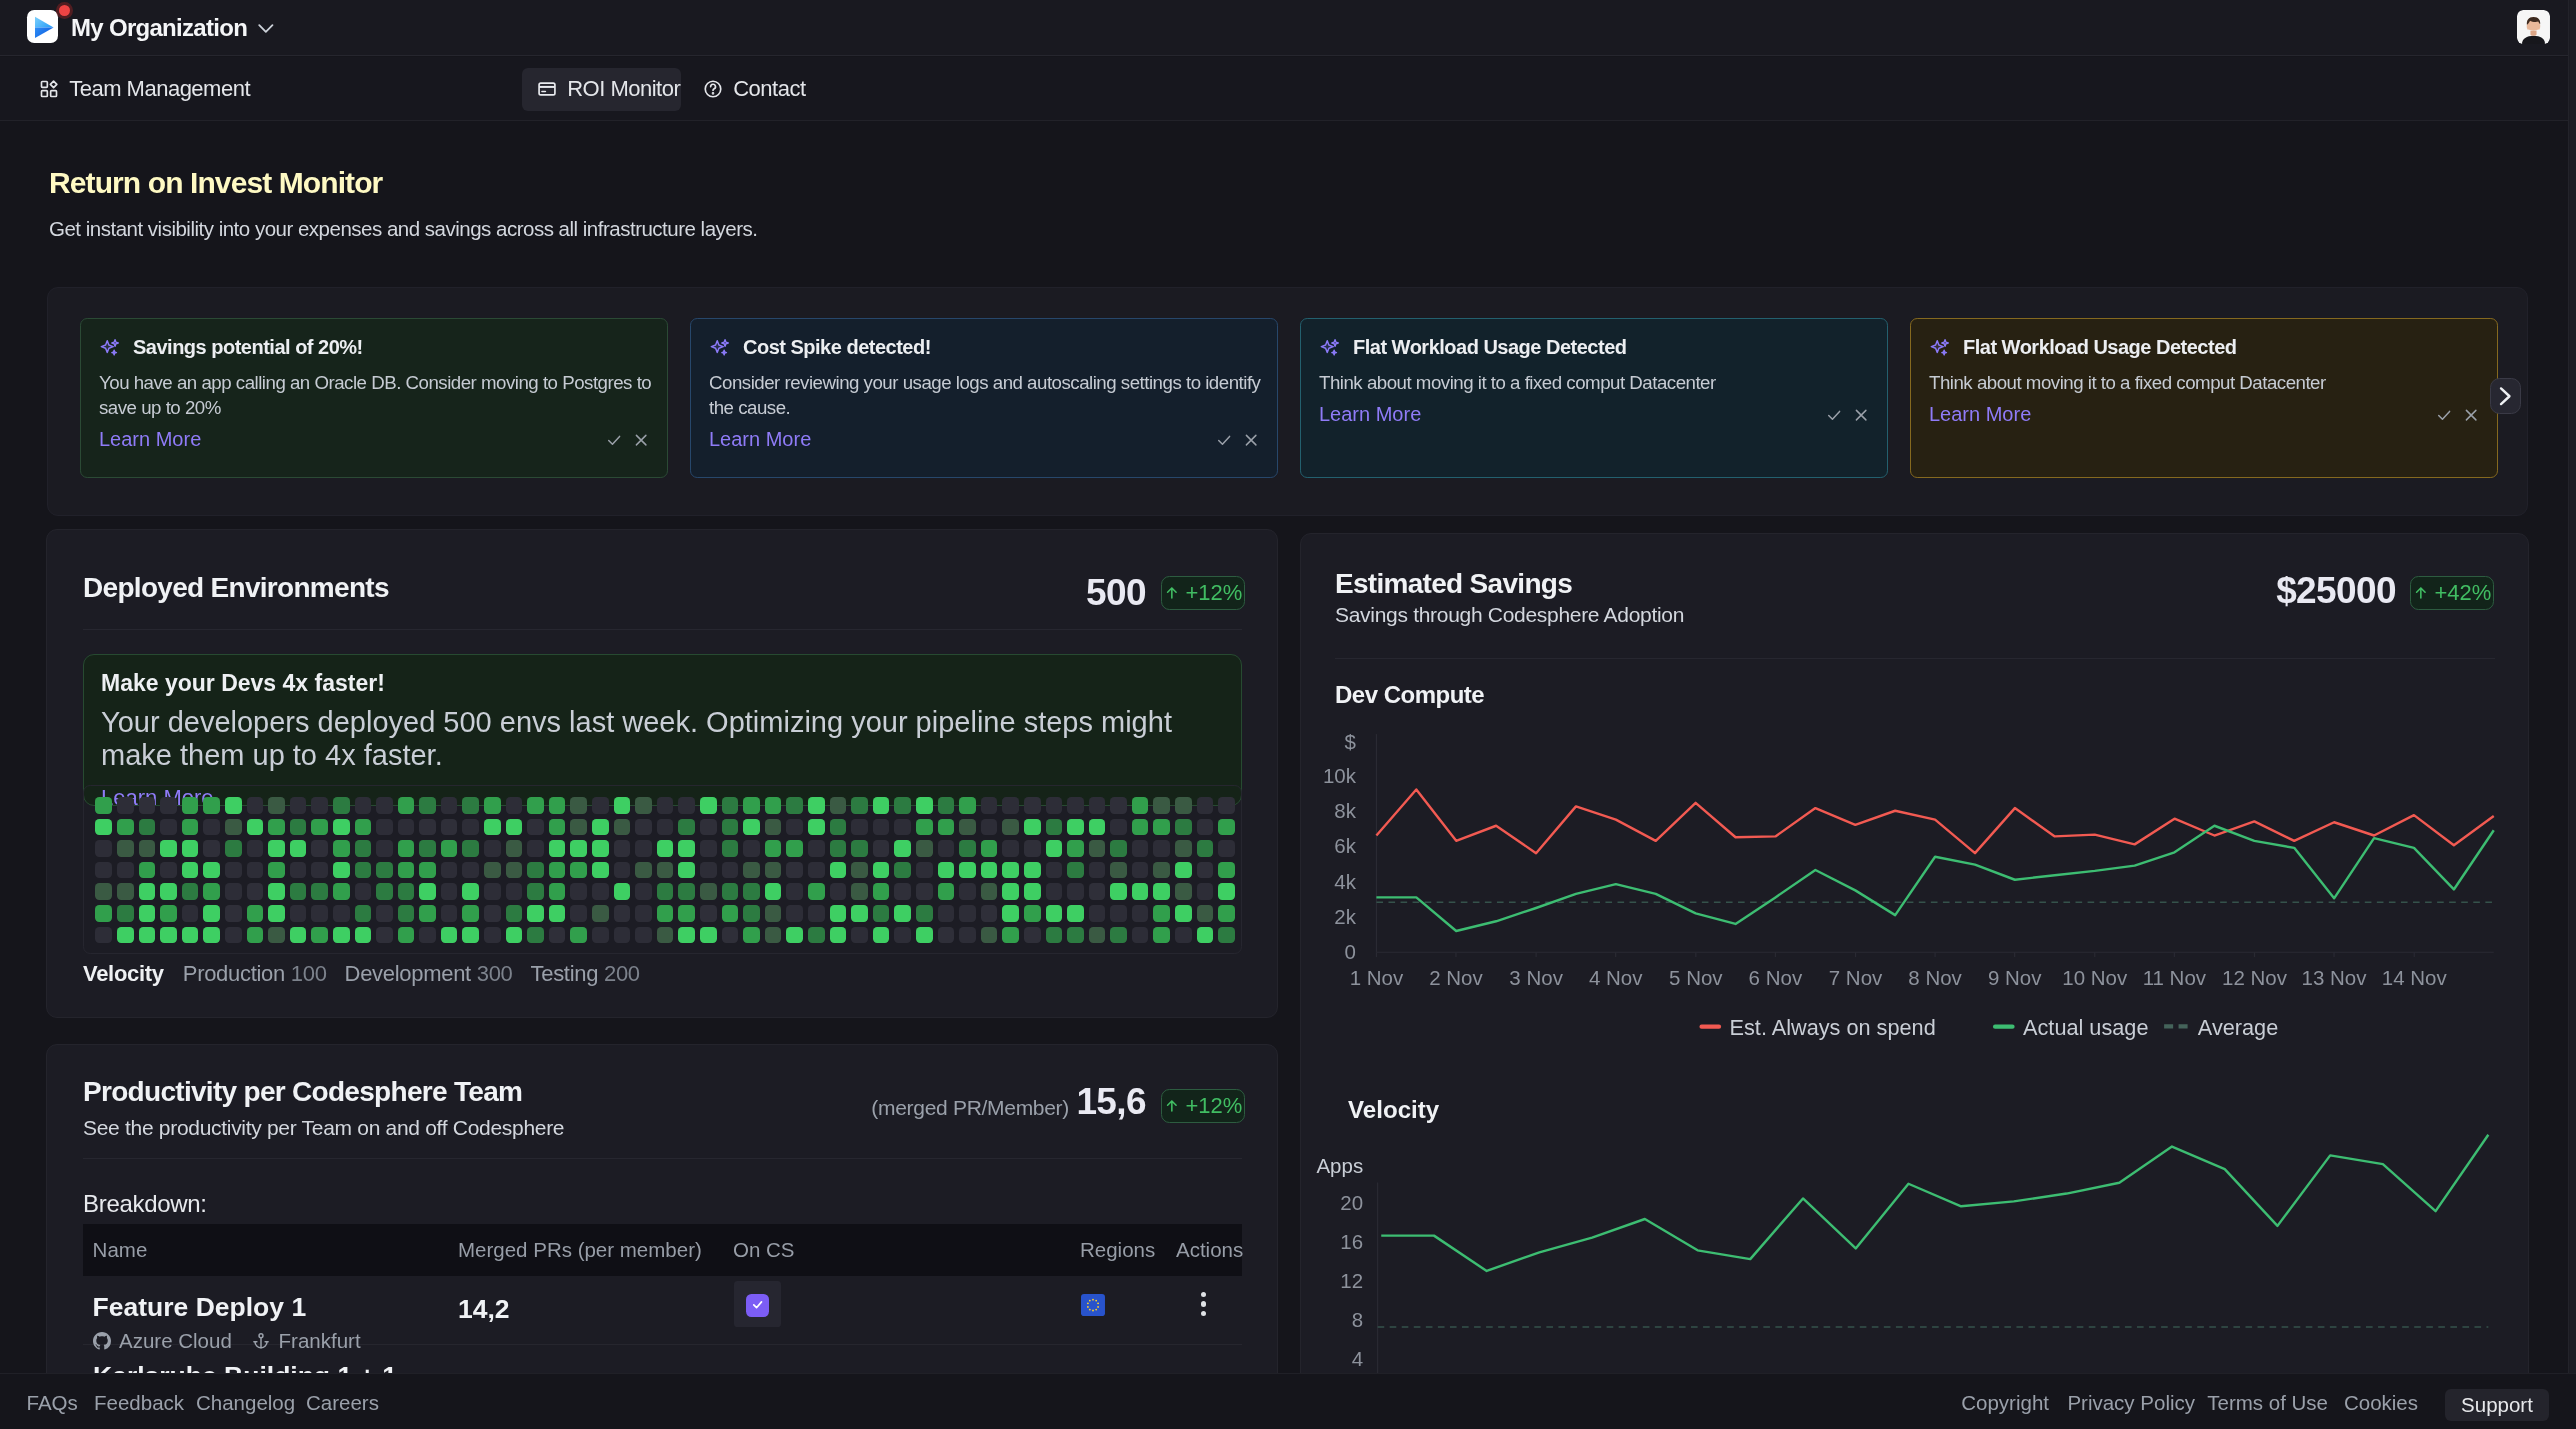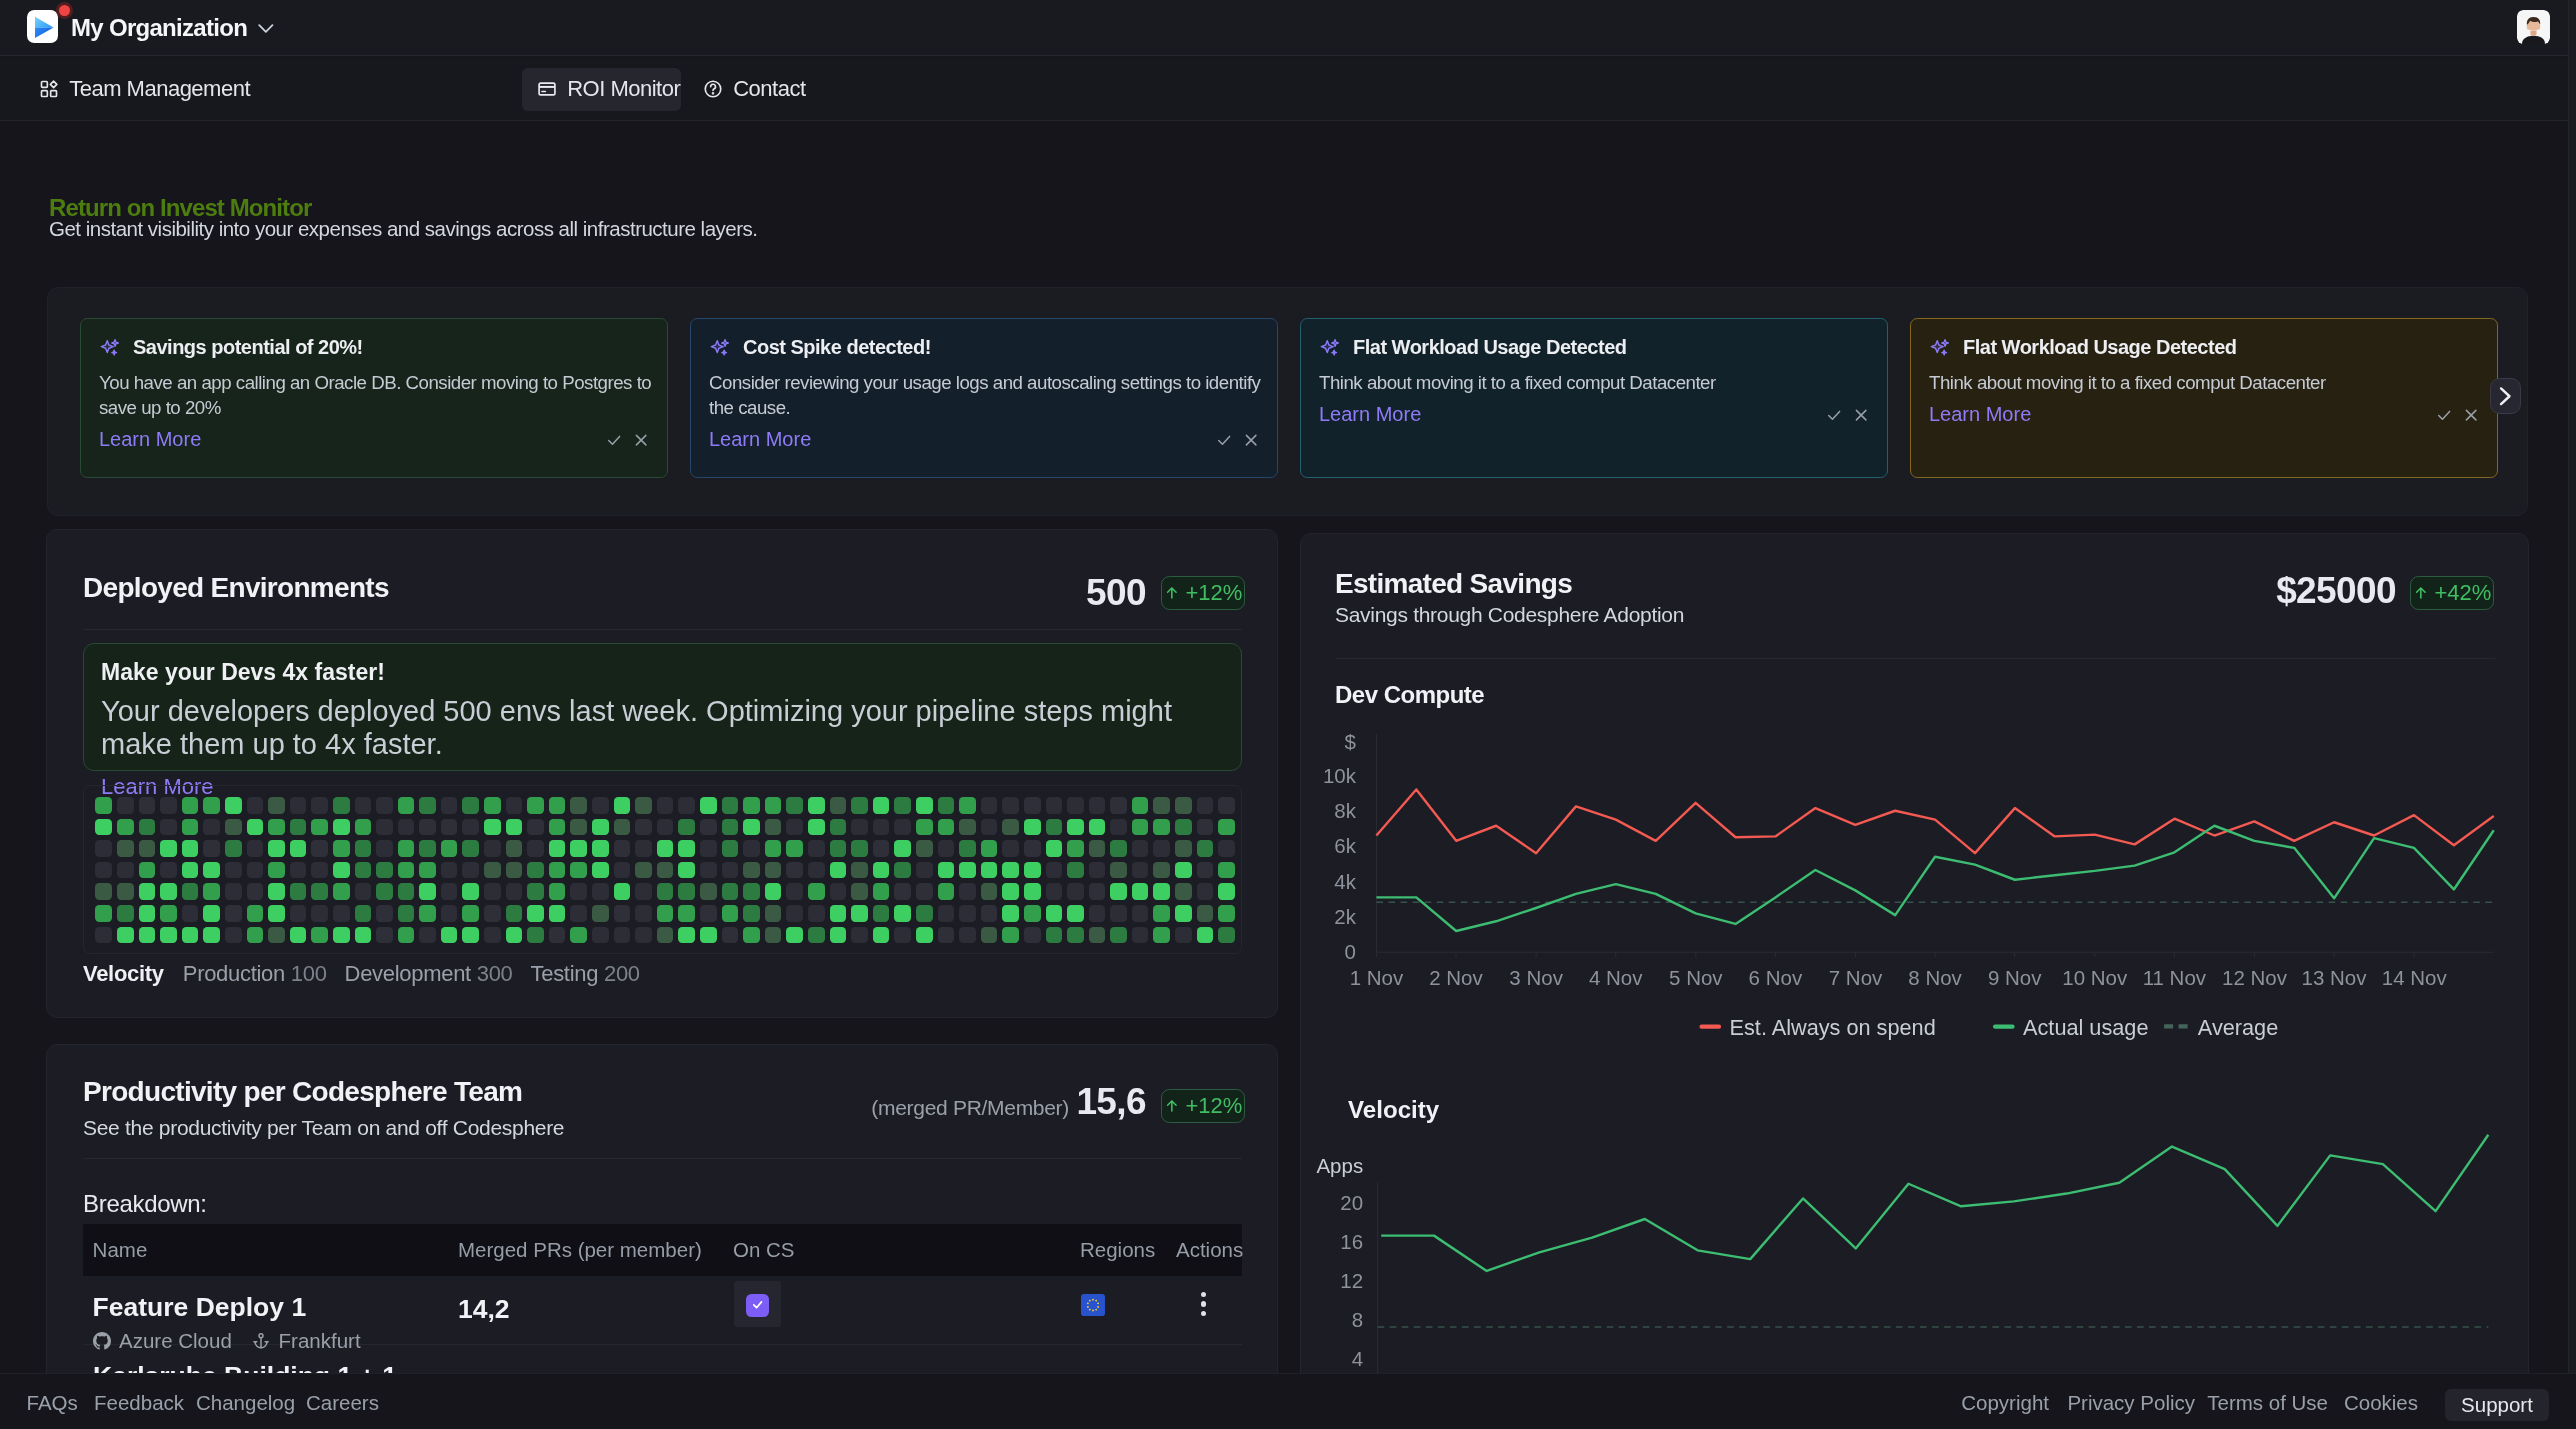--- a/index.html
+++ b/index.html
@@ -15,21 +15,21 @@
 #hchev { position:absolute; left:258px; top:24px; }
 #avatar { position:absolute; left:2517px; top:9.6px; width:33px; height:34px; border-radius:6px; overflow:hidden; }
 
 
 #nav { position:absolute; left:0; top:57px; width:2576px; height:64px; background:#17171e; border-bottom:1.2px solid #222229; }
 .nitem { position:absolute; top:0; height:64px; display:flex; align-items:center; gap:10.2px; color:#e4e6ea; font-size:22px; letter-spacing:-0.5px; }
 .nitem svg { width:20px; height:20px; }
 #pill { position:absolute; left:522px; top:11.4px; width:159px; height:43px; background:#26262f; border-radius:6px; }
 
 
-#h1 { position:absolute; left:49px; top:166px; font-size:24px; font-weight:700; color:#4d7c0f; letter-spacing:-0.9px;margin-top:28px; }
+#h1 { position:absolute; left:49px; top:166px; font-size:30px; font-weight:700; color:#fef9c3; letter-spacing:-0.9px; }
 #sub { position:absolute; left:49px; top:217px; font-size:20.5px; color:#d3d7de; letter-spacing:-0.5px; }
 
 
 #caro { position:absolute; left:47px; top:287px; width:2481px; height:229px; background:#1b1b22; border:1.2px solid #21212a; border-radius:11px; }
 .card { position:absolute; top:30px; width:588px; height:160px; border-radius:7.2px; padding:17px 18px; }
 .cg { background:#16241b; border:1.2px solid #2b4a35; }
 .cb { background:#141f2c; border:1.2px solid #27476b; }
 .ct { background:#12222b; border:1.2px solid #23606e; }
 .ca { background:#272112; border:1.2px solid #85691f; }
 .crow { display:flex; align-items:center; gap:12px; margin-bottom:11px; }
@@ -48,21 +48,21 @@
 #p2 { left:46px; top:1044px; width:1232px; height:422px; }
 #p3 { left:1300px; top:533px; width:1229px; height:904px; }
 .ptitle { position:absolute; font-size:28px; font-weight:700; color:#f0f2f5; letter-spacing:-0.7px; }
 .psub { position:absolute; font-size:21px; color:#d3d7de; letter-spacing:-0.3px; }
 .bignum { position:absolute; font-size:37px; font-weight:700; color:#e9e9f2; letter-spacing:-0.6px; }
 .badge { position:absolute; width:84px; height:34px; border:1.2px solid #2d5c40; background:#12241a; border-radius:8.4px; display:flex; align-items:center; justify-content:center; gap:6px; color:#41bd63; font-size:22px; }
 .badge svg { width:15.7px; height:15.7px; }
 .pdiv { position:absolute; height:0.6px; background:#272730; }
 
 
-#callout { position:absolute; left:36px; top:113px; width:1159px; height:128px; background:#152318; border:1.2px solid #274a31; border-radius:11px; padding:14.5px 17px; }
+#callout { position:absolute; left:36px; top:124px; width:1159px; height:152px; background:#152318; border:1.2px solid #274a31; border-radius:11px; padding:14.5px 17px; }
 #callout .t { font-size:23px; font-weight:700; color:#eef0f3; }
 #callout .b { font-size:29px; color:#c9ced6; margin-top:9.6px; }
 #callout .l { font-size:22px; color:#8f7bf7; margin-top:13.3px; }
 #hm { position:absolute; left:36px; top:255px; width:1159px; height:169px; border:1.2px solid #26262f; border-radius:7.2px; padding:11px 11.4px; }
 #hmgrid { display:grid; grid-template-columns:repeat(53, 16.6px); grid-auto-rows:16.6px; gap:5px; }
 #hmgrid i { border-radius:4.2px; }
 #leg { position:absolute; left:36px; top:431px; font-size:22px; color:#9aa0aa; letter-spacing:-0.3px; }
 #leg b { color:#eef0f3; font-weight:700; margin-right:19px; }
 #leg .n { color:#7c828c; }
 #leg span.g { margin-right:18px; }

